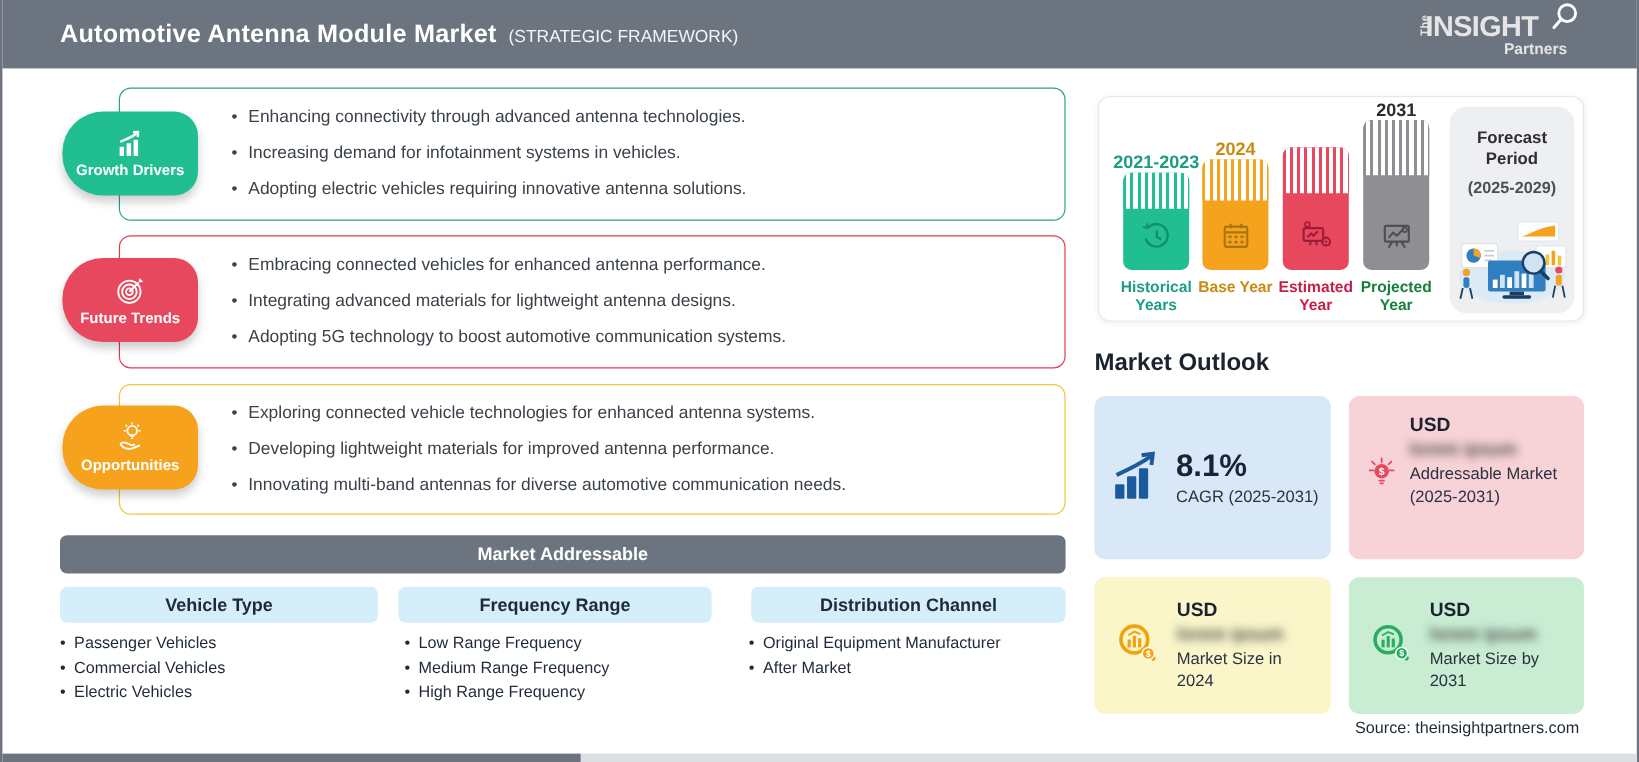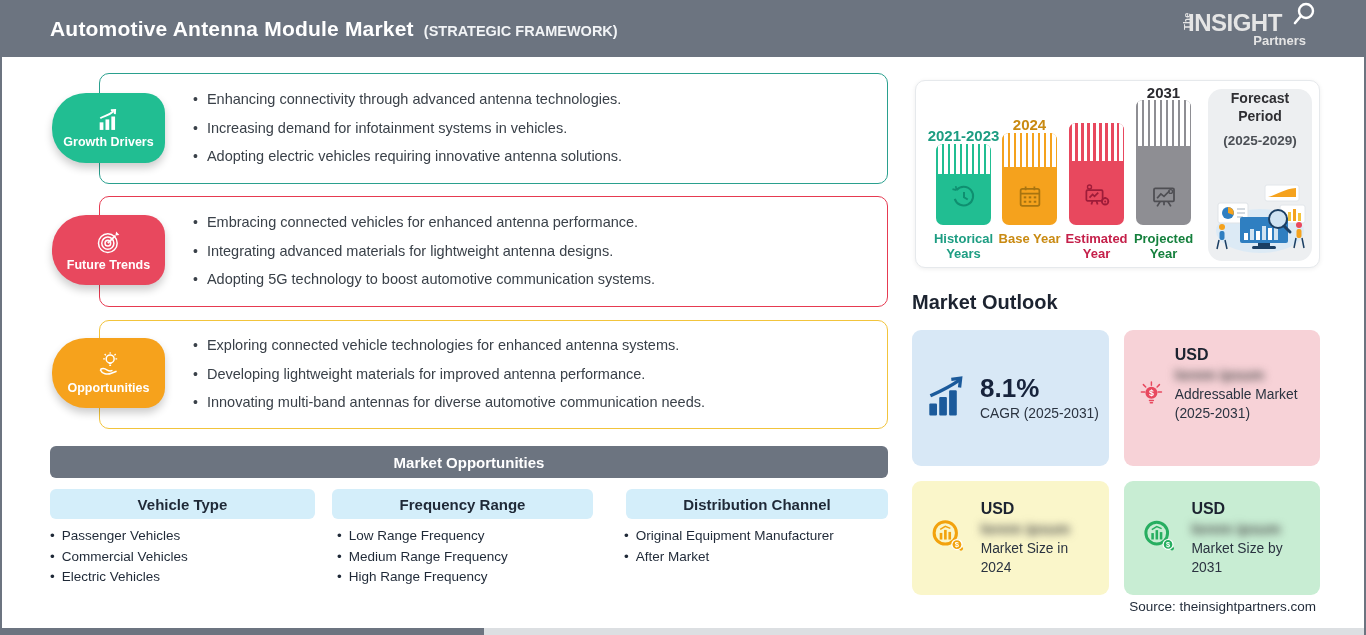--- a/index.html
+++ b/index.html
@@ -13,21 +13,21 @@
     border-right:2px solid #6c7480;
   }
   
   .header {
     position:absolute; top:0; left:-2px; width:1368px; height:57px;
     background:#6c7480; display:flex; align-items:center;
     padding:0 56px 0 50px; justify-content:space-between;
   }
   .title-wrap { display:flex; align-items:baseline; gap:10px; color:#fff; }
   .title-wrap h1 { font-size:21px; font-weight:bold; letter-spacing:.2px; }
-  .title-wrap .subtitle { font-size:14.5px; font-weight:700; color:#f2f4f6; }
+  .title-wrap .subtitle { font-size:14.5px; font-weight:400; color:#f2f4f6; }
   .logo { position:relative; color:#e5e5e5; width:130px; height:44px; }
   .logo .logo-the {
     position:absolute; left:-4px; top:9px; font-size:9px; font-weight:bold;
     transform:rotate(-90deg); letter-spacing:.5px;
   }
   .logo .logo-main { position:absolute; left:6px; top:2px; font-size:24px; font-weight:bold; letter-spacing:-.5px; }
   .logo .logo-glass { position:absolute; right:-6px; top:-6px; }
   .logo .logo-sub { position:absolute; right:6px; top:26px; font-size:13px; font-weight:bold; }
 
   
@@ -79,21 +79,21 @@
   .tbody { position:absolute; left:0; width:55px; border-radius:7px; }
   .tbody .stripes { position:absolute; top:0; left:0; right:0; height:37%; border-radius:7px 7px 0 0; }
   .tbody svg { position:absolute; bottom:13px; left:50%; transform:translateX(-50%); }
   .tcap { position:absolute; top:150px; left:-16px; width:87px; text-align:center; font-size:13px; font-weight:bold; line-height:15px; }
   #tbar-0 { left:20px; } #tbar-0 .tyear { top:46px; } #tbar-0 .tbody { top:63px; height:81px; background:#21be92; } #tbar-0 .stripes { background:repeating-linear-gradient(90deg,#21be92 0 2.5px,#fff 2.5px 6px); } #tbar-0 .tyear,#tbar-0 .tcap { color:#1d9d82; }
   #tbar-1 { left:86px; } #tbar-1 .tyear { top:35px; } #tbar-1 .tbody { top:52px; height:92px; background:#f5a21d; } #tbar-1 .stripes { background:repeating-linear-gradient(90deg,#f5a21d 0 2.5px,#fff 2.5px 6px); } #tbar-1 .tyear,#tbar-1 .tcap { color:#c98a12; }
   #tbar-2 { left:153px; } #tbar-2 .tyear { top:39px; } #tbar-2 .tbody { top:42px; height:102px; background:#e8485e; } #tbar-2 .stripes { background:repeating-linear-gradient(90deg,#e8485e 0 2.5px,#fff 2.5px 6px); } #tbar-2 .tyear,#tbar-2 .tcap { color:#c5204a; }
   #tbar-3 { left:220px; } #tbar-3 .tyear { top:3px; } #tbar-3 .tbody { top:19px; height:125px; background:#8e8e93; } #tbar-3 .stripes { background:repeating-linear-gradient(90deg,#8e8e93 0 2.5px,#fff 2.5px 6px); } #tbar-3 .tyear { color:#2b2b30; } #tbar-3 .tcap { color:#15803d; }
   .forecast-panel {
     position:absolute; left:292px; top:8px; width:104px; height:172px;
-    background:#edeff1; border-radius:14px; text-align:center; 
+    background:#edeff1; border-radius:14px; text-align:center; padding-top:16px;
   }
   .forecast-panel .ftitle { font-size:14px; font-weight:bold; color:#2f2f33; line-height:18px; padding:0 14px; }
   .forecast-panel .frange { font-size:13.5px; font-weight:bold; color:#4b4f55; margin-top:8px; }
   .forecast-panel svg { position:absolute; bottom:6px; left:2px; }
 
   
   .outlook-title { position:absolute; left:910px; top:291px; font-size:20px; font-weight:bold; color:#1c2330; }
   .ocard { position:absolute; border-radius:9px; display:flex; align-items:center; padding:12px 10px 12px 14px; gap:10px; }
   #ocard-cagr { left:910px; top:330px; width:197px; height:136px; background:#d8e8f6; }
   #ocard-addr { left:1122px; top:330px; width:196px; height:136px; background:#f7d2d7; align-items:flex-start; padding-top:16px; }
@@ -205,21 +205,21 @@
     <circle cx="13" cy="6.8" r="3.4"></circle>
     <path d="M11.8 10.6 h2.4 M12.2 12.2 h1.6" stroke-width="1.2"></path>
     <path d="M13 1 v1.4 M8.3 2.6 l1 1.2 M17.7 2.6 l-1 1.2 M7 6.8 h1.5 M17.5 6.8 h1.5" stroke-width="1.1"></path>
     <path d="M4.5 16 c2 -1.6 4 -1 6 0.3 c1.5 1 3 1 4.5 0.3"></path>
     <path d="M4.5 16 c1.5 3.6 6 4.6 9.5 3.1 l4.5 -1.8"></path>
   </svg>
   <span class="blabel">Opportunities</span>
 </div>
 
 <div class="seg-bar">
-  <span>Market Opportunities</span>
+  <span>Market Addressable</span>
 </div>
 <div class="seg-head" id="seg-head-0">
     <span>Vehicle Type</span>
   </div>
 <div class="seg-head" id="seg-head-1">
     <span>Frequency Range</span>
   </div>
 <div class="seg-head" id="seg-head-2">
     <span>Distribution Channel</span>
   </div>

